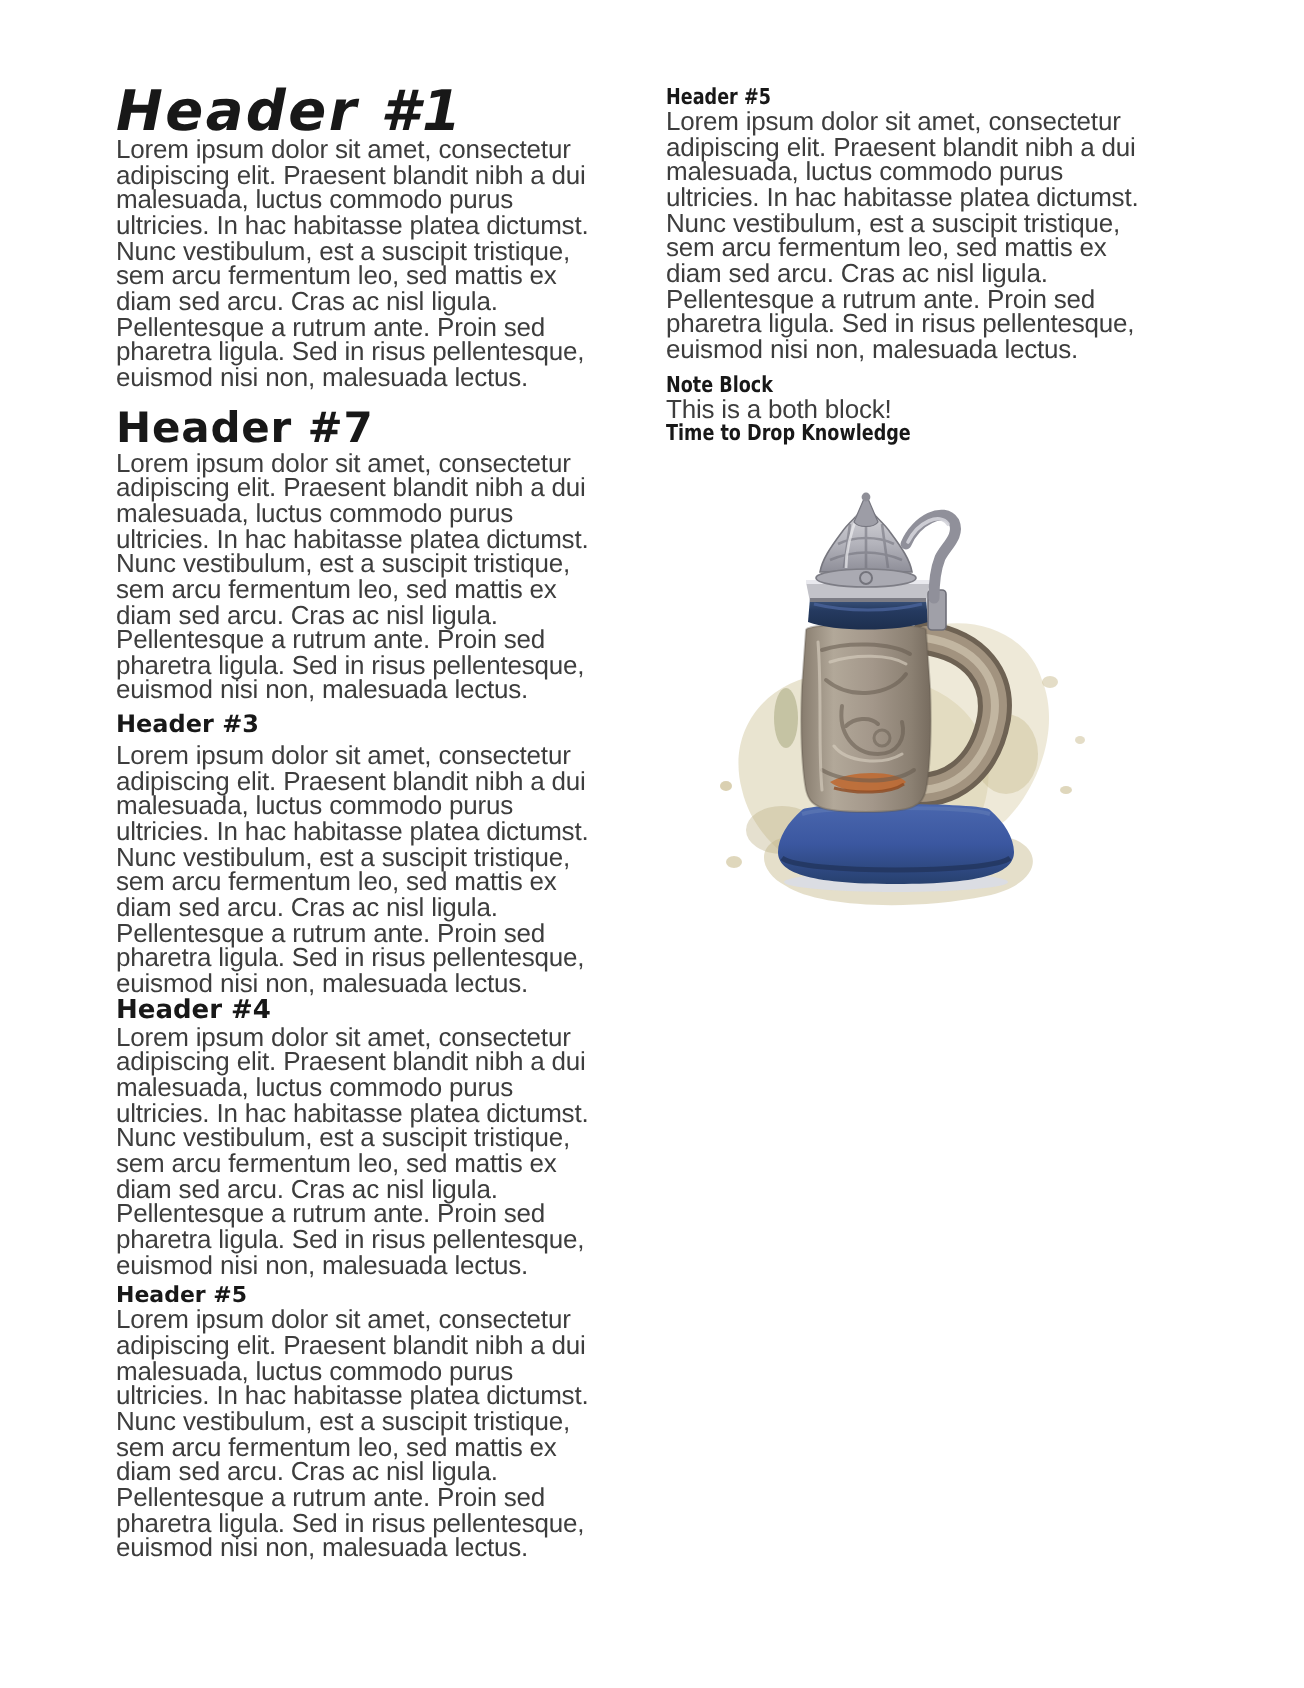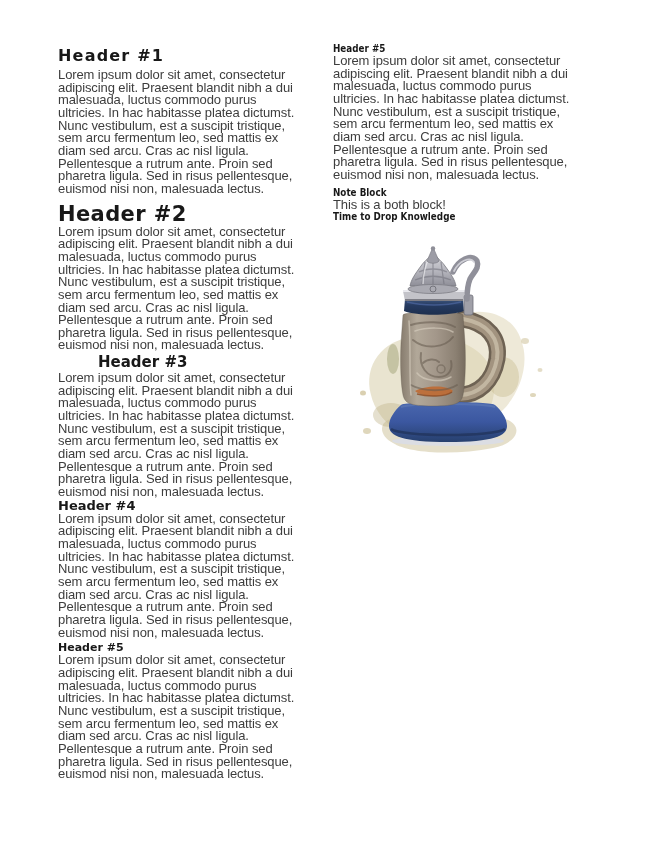--- a/index.html
+++ b/index.html
@@ -6,23 +6,23 @@
   body{
     width:652px;height:844px;overflow:hidden;background:#ffffff;
     font-family:"Liberation Sans",sans-serif;color:#3d3d3d;
   }
   .page{box-sizing:border-box;width:652px;height:844px;padding:43px 54px 0 58px;display:flex;}
   .col-left{width:248px;flex:none;}
   .col-gap{width:27px;flex:none;}
   .col-right{width:270px;flex:none;}
 
   .h{font-family:"DejaVu Sans",sans-serif;font-weight:700;color:#181818;margin:0;}
-  .h1{font-size:16px;line-height:26px;letter-spacing:1.2px;}
+  .h1{font-size:28px;line-height:26px;letter-spacing:1.2px;font-style:italic;}
   .h2{font-size:21px;line-height:23px;letter-spacing:0.4px;margin-top:7px;}
-  .h3{font-size:15px;line-height:17px;margin-top:2px;margin-left:40px;}
+  .h3{font-size:12px;line-height:17px;margin-top:2px;}
   .h4{font-size:13px;line-height:13px;margin-top:0px;}
   .h5{font-size:11px;line-height:12px;margin-top:3px;}
   .small-title{font-family:"DejaVu Sans",sans-serif;font-weight:700;color:#181818;
     font-size:11px;line-height:12px;margin:0;transform:scaleX(0.80);transform-origin:left center;white-space:pre;}
   .mt5{margin-top:5px;}
 
   .body{font-size:13px;line-height:12.65px;letter-spacing:-0.1px;margin:0 0 0 0;white-space:pre;}
   .body.tight{margin-top:1px;}
   .body b,.body strong{color:#2b2b2b;}
 
@@ -40,21 +40,21 @@
 adipiscing elit. Praesent blandit nibh a dui
 malesuada, luctus commodo purus
 ultricies. In hac habitasse platea dictumst.
 Nunc vestibulum, est a suscipit tristique,
 sem arcu fermentum leo, sed mattis ex
 diam sed arcu. Cras ac nisl ligula.
 Pellentesque a rutrum ante. Proin sed
 pharetra ligula. Sed in risus pellentesque,
 euismod nisi non, malesuada lectus.</p>
 
-    <h2 class="h h2">Header #2</h2>
+    <h2 class="h h2">Header #7</h2>
     <p class="body">Lorem ipsum dolor sit amet, consectetur
 adipiscing elit. Praesent blandit nibh a dui
 malesuada, luctus commodo purus
 ultricies. In hac habitasse platea dictumst.
 Nunc vestibulum, est a suscipit tristique,
 sem arcu fermentum leo, sed mattis ex
 diam sed arcu. Cras ac nisl ligula.
 Pellentesque a rutrum ante. Proin sed
 pharetra ligula. Sed in risus pellentesque,
 euismod nisi non, malesuada lectus.</p>

